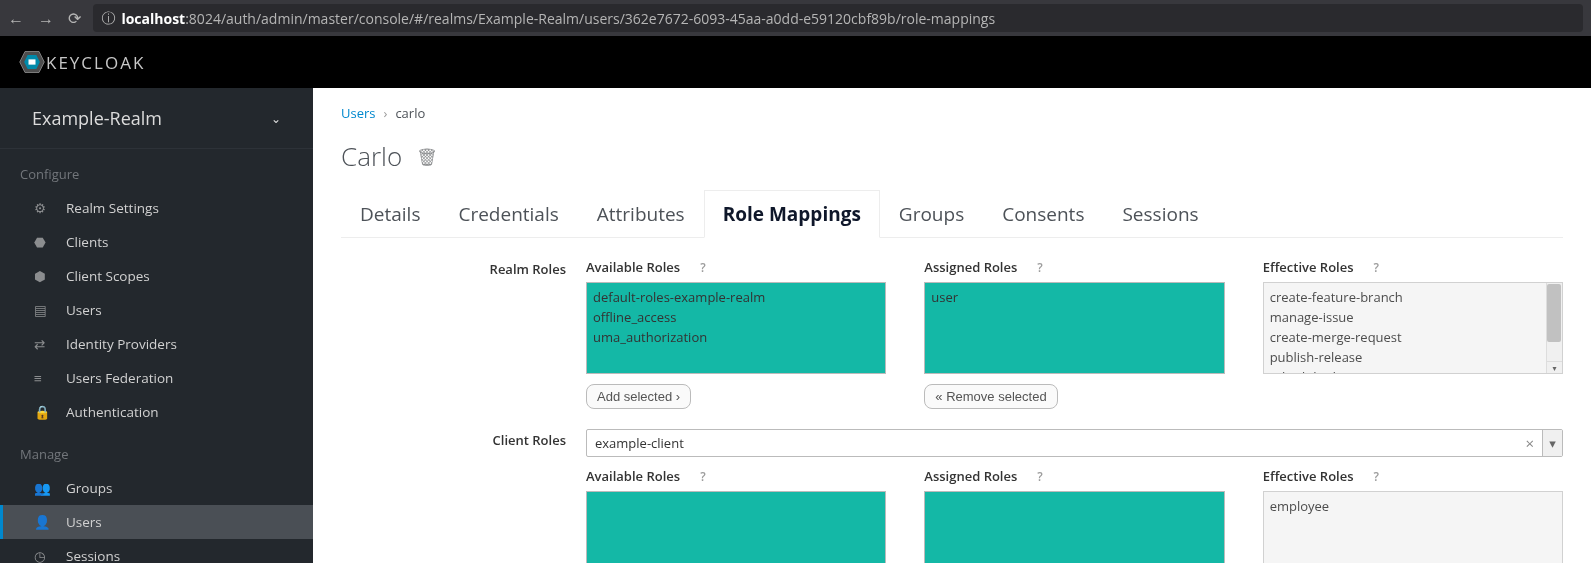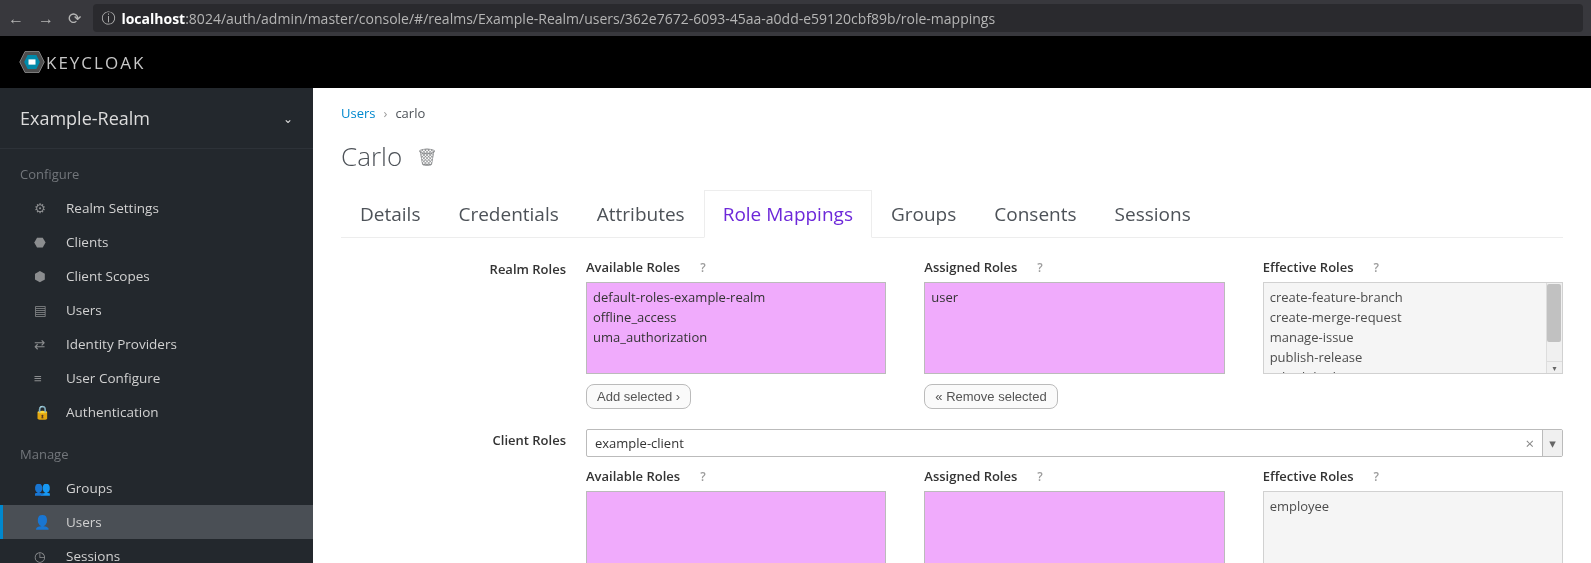--- a/index.html
+++ b/index.html
@@ -18,54 +18,54 @@
 .kc-header { background: #000; height: 52px; display: flex; align-items: center; padding: 0 18px; }
 .kc-logo { color: #c7c7c7; font-size: 17px; font-weight: 400; letter-spacing: 2px; display: flex; align-items: center; gap: 0; }
 .kc-logo svg { width: 28px; height: 28px; }
 
 
 .layout { display: flex; height: calc(563px - 36px - 52px); }
 .sidebar { width: 313px; background: #23282d; color: #c7c7c7; display: flex; flex-direction: column; }
 .content { flex: 1; background: #fff; padding: 16px 28px; overflow: auto; }
 
 
-.realm-selector { padding: 18px 20px; display: flex; justify-content: space-between; align-items: center; border-bottom: 1px solid #2d3238; color: #dcdcdc; font-size: 18px; }
+.realm-selector { padding: 18px 32px; display: flex; justify-content: space-between; align-items: center; border-bottom: 1px solid #2d3238; color: #dcdcdc; font-size: 18px; }
 .sidebar-section-label { padding: 16px 20px 8px; color: #72767b; font-size: 13px; }
 .sidebar-item { display: flex; align-items: center; gap: 16px; padding: 8px 20px 8px 34px; color: #d1d1d1; cursor: pointer; font-size: 13.5px; }
 .sidebar-item.active { background: #4a4f55; border-left: 3px solid #0088ce; padding-left: 31px; }
 .sidebar-icon { width: 16px; color: #8b8d8f; display: flex; align-items: center; }
 .sidebar-item.active .sidebar-icon { color: #39a5dc; }
 
 
 .breadcrumb { display: flex; gap: 8px; align-items: center; font-size: 13px; margin-bottom: 16px; }
 .breadcrumb a { color: #0088ce; text-decoration: none; }
 .breadcrumb .sep { color: #9c9c9c; }
 .breadcrumb .current { color: #4d5258; }
 
 
 .page-title { display: flex; align-items: center; gap: 14px; margin-bottom: 16px; }
 .page-title h1 { font-size: 26px; font-weight: 300; color: #4d5258; }
 .trash-icon { color: #8b8d8f; cursor: pointer; font-size: 17px; }
 
 
 .tabs { display: flex; border-bottom: 1px solid #ededed; margin-bottom: 20px; }
 .tab { padding: 10px 18px; color: #4d5258; cursor: pointer; font-size: 19px; border: 1px solid transparent; border-bottom: none; }
-.tab.active { color: #6d28d9; border-color: #ededed; border-bottom: 1px solid #fff; margin-bottom: -1px; background: #fff; }
+.tab.active { color: #0f172a; border-color: #ededed; border-bottom: 1px solid #fff; margin-bottom: -1px; background: #fff; font-weight: bold; }
 
 
 .form-row { display: flex; margin-bottom: 20px; }
 .form-label { width: 245px; text-align: right; padding-right: 20px; padding-top: 2px; font-size: 13px; color: #333; font-weight: 600; }
 .form-body { flex: 1; }
 
 .role-columns { display: flex; gap: 38px; }
 .role-col { flex: 1; }
 .role-col-title { font-size: 13px; font-weight: 600; margin-bottom: 6px; display: flex; align-items: center; gap: 20px; }
 .help-icon { color: #9c9c9c; font-size: 12px; cursor: help; }
 
-.role-listbox { border: 1px solid #bbb; height: 92px; padding: 4px 6px; font-size: 13px; background: #f0abfc; overflow: auto; }
+.role-listbox { border: 1px solid #bbb; height: 92px; padding: 4px 6px; font-size: 13px; background: #14b8a6; overflow: auto; }
 .role-listbox.readonly { background: #f5f5f5; color: #4d4d4d; border-color: #d1d1d1; position: relative; }
 .role-listbox .role-opt { padding: 1px 0; cursor: pointer; }
 .role-listbox.readonly .role-opt { cursor: default; }
 
 .role-btn { margin-top: 10px; border: 1px solid #bbb; background: #fafafa; padding: 4px 10px; font-size: 13px; color: #555; cursor: pointer; border-radius: 8px; }
 
 .client-select-row { display: flex; margin-bottom: 10px; }
 .client-select { flex: 1; border: 1px solid #bbb; border-radius: 2px; height: 28px; display: flex; align-items: center; padding: 0 8px; background: #fff; position: relative; }
 .client-select .clear { position: absolute; right: 28px; color: #888; cursor: pointer; font-size: 15px; }
 .client-select .dd { width: 20px; border-left: 1px solid #bbb; text-align: center; position: absolute; right: 0; top: 0; bottom: 0; display: flex; align-items: center; justify-content: center; color: #666; background: #f0f0f0; }
@@ -124,21 +124,21 @@
         <div class="sidebar-item">
           <span class="sidebar-icon">▤</span>
           <span>Users</span>
         </div>
         <div class="sidebar-item">
           <span class="sidebar-icon">⇄</span>
           <span>Identity Providers</span>
         </div>
         <div class="sidebar-item">
           <span class="sidebar-icon">≡</span>
-          <span>User Configure</span>
+          <span>Users Federation</span>
         </div>
         <div class="sidebar-item">
           <span class="sidebar-icon">🔒</span>
           <span>Authentication</span>
         </div>
         <div class="sidebar-section-label">Manage</div>
         <div class="sidebar-item">
           <span class="sidebar-icon">👥</span>
           <span>Groups</span>
         </div>
@@ -201,22 +201,22 @@
               </div>
             <button class="role-btn">« Remove selected</button>
           </div>
           <div class="role-col">
             <div class="role-col-title">
                 <span>Effective Roles</span>
                 <span class="help-icon">?</span>
               </div>
             <div class="role-listbox readonly" id="realm-effective">
               <div class="role-opt">create-feature-branch</div>
+                <div class="role-opt">manage-issue</div>
                 <div class="role-opt">create-merge-request</div>
-                <div class="role-opt">manage-issue</div>
                 <div class="role-opt">publish-release</div>
                 <div class="role-opt">schedule-downtime</div>
                 <div class="scroll-track">
                   <div class="scroll-thumb"></div>
                 </div>
               <div class="scroll-down">▾</div>
             </div>
           </div>
         </div>
       </div>

